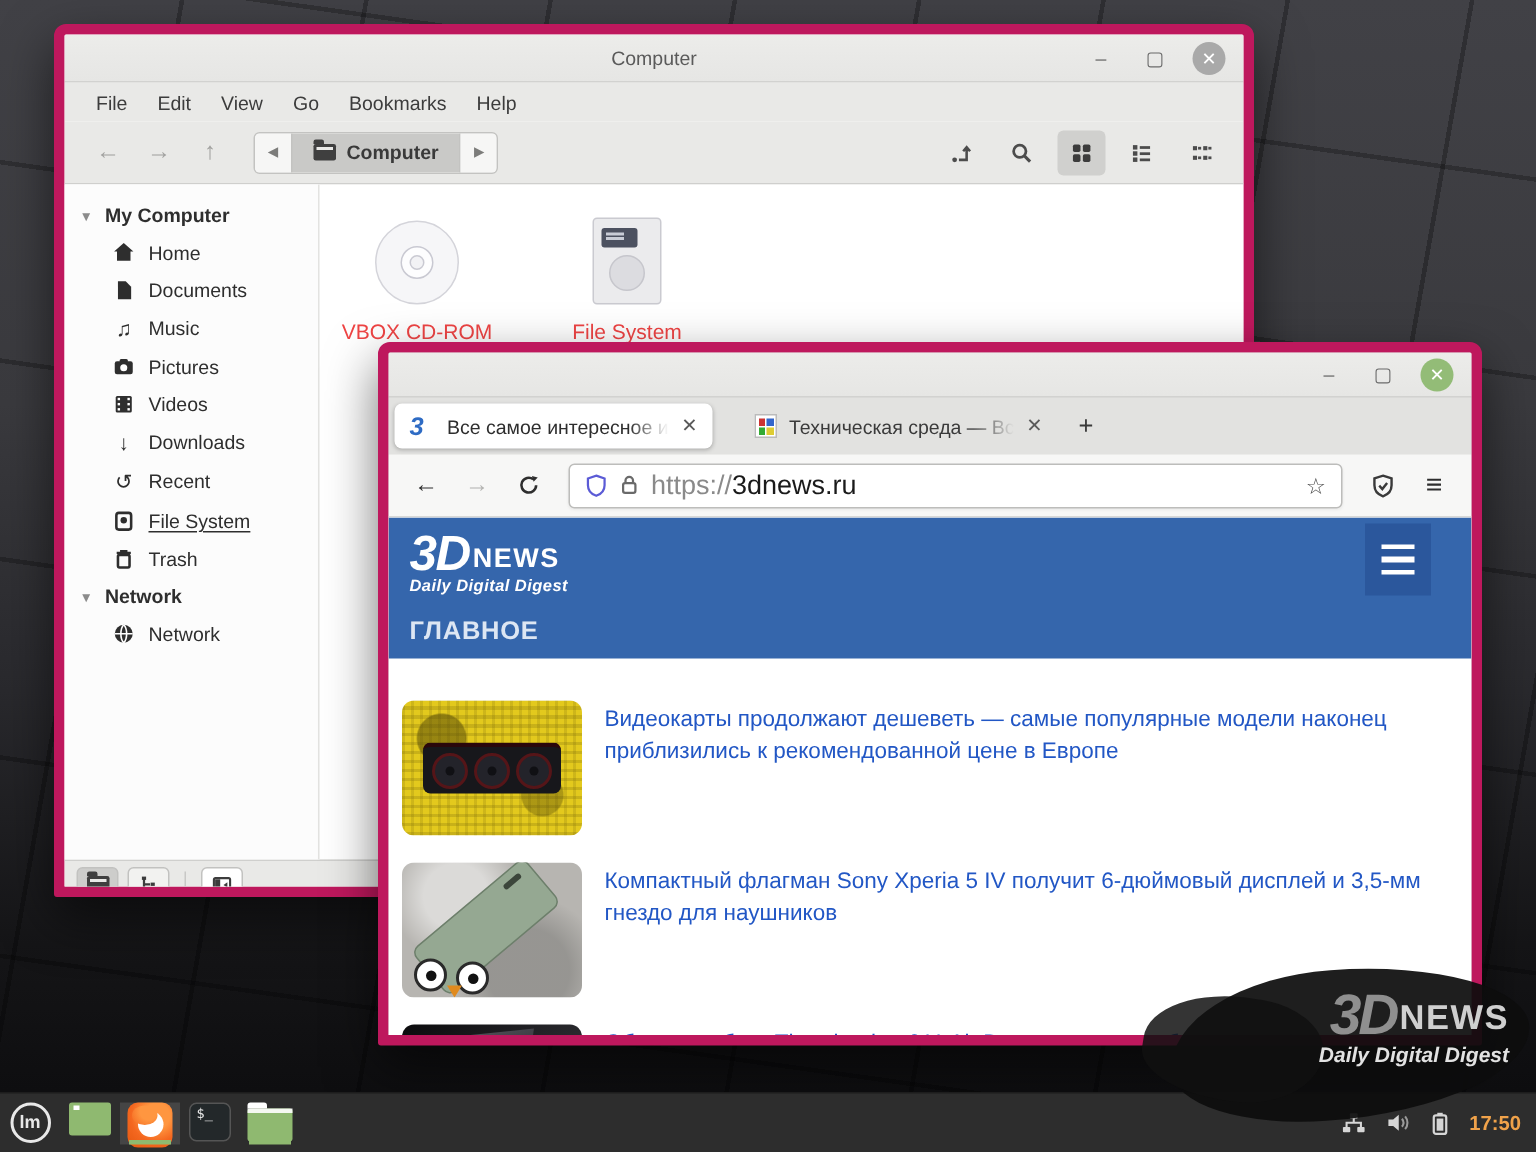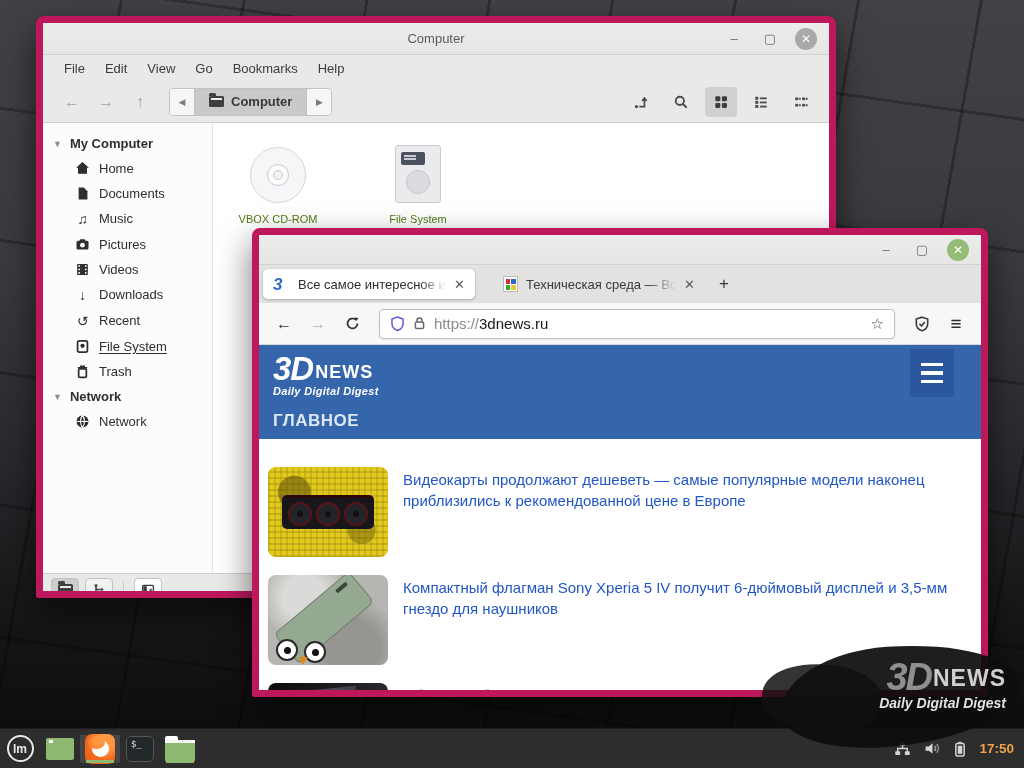--- a/index.html
+++ b/index.html
@@ -57,21 +57,21 @@
   #fm-sidebar { width:170px; background:#fcfcfc; border-right:1px solid #e3e3e1;
                 padding-top:8px; overflow:hidden; }
   .side-section { display:flex; align-items:center; gap:8px; padding:5px 6px 5px 10px;
                   font-weight:700; color:#2e2e2e; }
   .expander { color:#8c8c8c; font-size:9px; }
   .side-item { display:flex; gap:9px; padding:5px 6px 5px 32px; color:#2e2e2e; }
   .side-item .gl { width:15px; text-align:center; font-size:14px; color:#2e2e2e; }
   .side-item.current .lbl { text-decoration:underline; text-underline-offset:2px; }
   #fm-files { flex:1; padding:18px 10px; display:flex; align-items:flex-start; gap:30px; }
   .file-item { width:110px; display:flex; flex-direction:column; align-items:center; gap:10px; }
-  .file-label { font-size:11px; color:#4d7c0f; white-space:nowrap; }
+  .file-label { font-size:14px; color:#ef4444; white-space:nowrap; }
   .cd-icon { width:56px; height:56px; border-radius:50%; background:#f6f6f8; border:1px solid #d4d4da;
              display:flex; align-items:center; justify-content:center; margin-top:6px; }
   .cd-icon .ring { width:22px; height:22px; border-radius:50%; border:1px solid #c9c9d2;
                    display:flex; align-items:center; justify-content:center; background:#fdfdfe; }
   .cd-icon .hole { width:10px; height:10px; border-radius:50%; border:1px solid #c9c9d2; background:#f2f2f5; }
   .hdd-icon { width:46px; height:58px; background:#ebebed; border:1px solid #cacad0; border-radius:3px;
               position:relative; margin-top:4px; }
   .hdd-icon .label { position:absolute; top:6px; left:5px; width:24px; height:13px; background:#4c5160;
                      border-radius:2px; }
   .hdd-icon .label:before { content:""; position:absolute; top:3px; left:3px; width:12px; height:1.5px;
@@ -103,21 +103,21 @@
                display:grid; grid-template-columns:1fr 1fr; grid-template-rows:1fr 1fr; padding:1.5px; gap:1px; }
   .fav-stamp i { display:block; }
   .newtab-btn { margin-left:14px; font-size:17px; color:#3a3a3a; }
   #ff-navbar { height:42px; background:#f7f7f6; border-bottom:1px solid #d8d8d6; display:flex;
                align-items:center; padding:0 10px; gap:4px; }
   .nav-btn { width:30px; height:30px; display:flex; align-items:center; justify-content:center;
              font-size:16px; color:#2e2e2e; border-radius:4px; }
   .nav-btn.disabled { color:#b4b4b2; }
   #urlbar { flex:1; height:30px; margin:0 8px; background:#fff; border:1px solid #bdbdbb; border-radius:4px;
             display:flex; align-items:center; padding:0 10px; gap:8px; box-shadow:0 1px 2px rgba(0,0,0,.06); }
-  #urlbar .url-text { flex:1; font-size:15px; }
+  #urlbar .url-text { flex:1; font-size:18px; }
   #urlbar .scheme { color:#8a8a8a; }
   #urlbar .host { color:#1a1a1a; }
   .star { font-size:15px; color:#4a4a4a; }
   #ff-content { height:359px; background:#fff; overflow:hidden; position:relative; }
   #site-header { height:94px; background:#3566ac; position:relative; padding:10px 0 0 14px; }
   .logo3d { display:flex; align-items:flex-end; color:#fff; }
   .logo3d .l3d { font-size:33px; font-weight:900; font-style:italic; line-height:.85; letter-spacing:-1px; }
   .logo3d .lnews { font-size:18px; font-weight:800; letter-spacing:1px; margin-left:2px; }
   .logo-tag { color:#fff; font-size:11px; font-style:italic; font-weight:700; margin-top:2px; letter-spacing:.3px; }
   .site-burger { position:absolute; top:4px; right:27px; width:44px; height:48px; background:#2b579c;
@@ -160,21 +160,21 @@
               border-right:5px solid transparent; border-top:8px solid #e08a1e; }
   
   .thumb-laptop { background:linear-gradient(135deg,#0b0b0d 0%,#222226 45%,#3c3c42 100%); }
   .thumb-laptop:before { content:""; position:absolute; left:18px; top:6px; width:66px; height:46px;
       background:linear-gradient(160deg,#55555d,#212125); transform:skewX(-14deg) rotate(-6deg); }
 
   
   #taskbar { position:absolute; left:0; bottom:0; width:1024px; height:40px; background:#2d2d2d;
              border-top:1px solid #1d1d1d; display:flex; align-items:center; z-index:40; }
   .task-left { display:flex; align-items:center; height:100%; }
-  .task-btn { width:40px; height:28px; display:flex; align-items:center; justify-content:center;
+  .task-btn { width:40px; height:28px; display:flex; align-items:flex-start; justify-content:center;
               position:relative; }
   .task-btn.running:after { content:""; position:absolute; bottom:0; left:6px; right:6px; height:3px;
               background:#8fb970; }
   .task-btn.focused { background:#454545; }
   .mint-logo { width:27px; height:27px; border-radius:50%; border:2px solid #e8e8e8; color:#e8e8e8;
                display:flex; align-items:center; justify-content:center; font-weight:700; font-size:12px; }
   .desk-icon { width:28px; height:22px; background:#8fb970; border-radius:2px; position:relative; }
   .desk-icon:before { content:""; position:absolute; top:2px; left:3px; width:4px; height:3px; background:#fff; }
   .ffx-icon { width:30px; height:30px; border-radius:7px;
               background:radial-gradient(circle at 65% 30%, #ff9640 0 30%, #f4671f 60%, #e4570f 100%);

